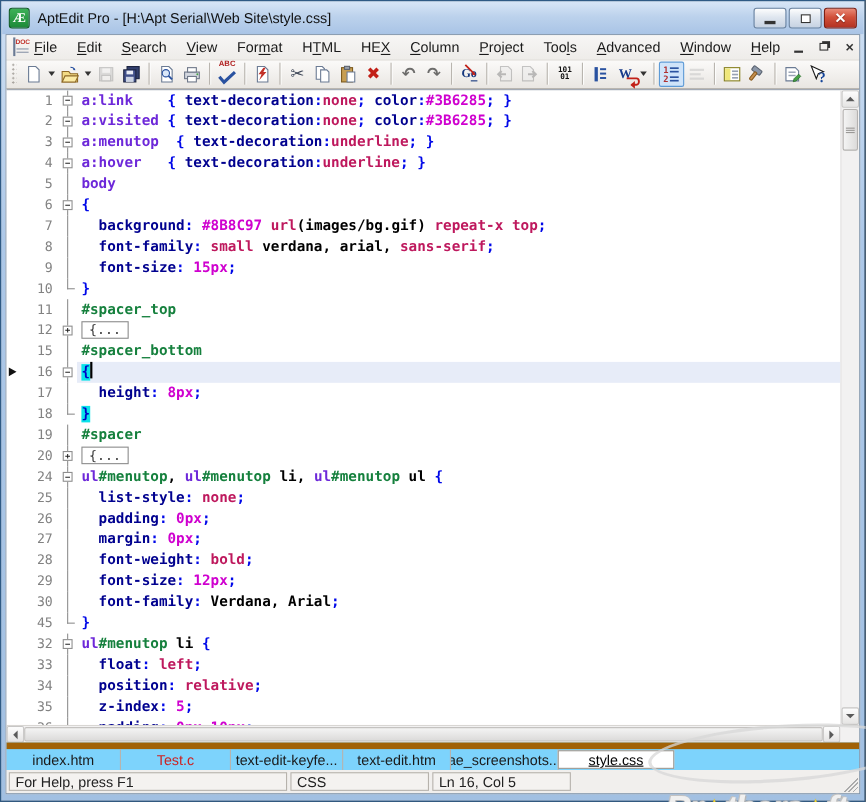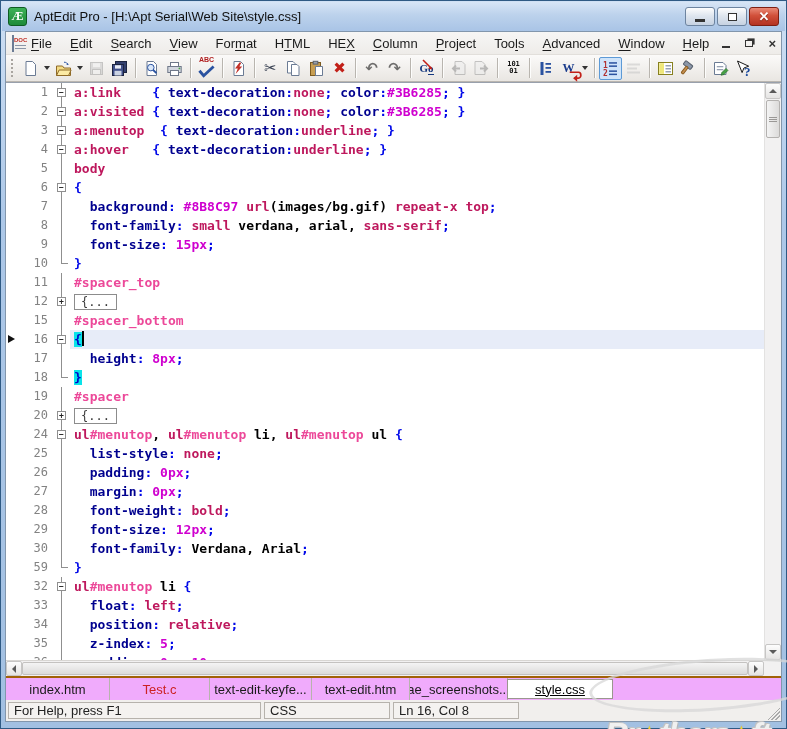--- a/index.html
+++ b/index.html
@@ -68,41 +68,41 @@
   .cell-ln{flex:0 0 36px;text-align:right;padding-right:6px;color:#828282;
            font:12px/19px "DejaVu Sans Mono",monospace;}
   .cell-f{flex:0 0 16px;position:relative;}
   .cell-f.fl::before,.cell-f.fm::before,.cell-f.fp::before{content:"";position:absolute;left:7px;top:0;bottom:0;width:1px;background:#8f8f8f;}
   .cell-f.fe::before{content:"";position:absolute;left:7px;top:0;height:10px;width:1px;background:#8f8f8f;}
   .cell-f.fe::after{content:"";position:absolute;left:7px;top:9px;width:7px;height:1px;background:#8f8f8f;}
   .fbox{position:absolute;left:3px;top:5px;width:9px;height:9px;background:#fff;border:1px solid #8f8f8f;
         font:bold 8px/7px "DejaVu Sans Mono",monospace;text-align:center;color:#222;z-index:2;}
   .cell-c{flex:1;white-space:pre;color:#000;padding-left:4px;}
   .row.cur .cell-c{background:#e7ecf8;}
-  .tk-sel{color:#be185d;} .tk-pun{color:#0008e8;} .tk-prop{color:#00018f;}
-  .tk-val{color:#be185d;} .tk-num{color:#cf00cf;} .tk-id{color:#ec4899;} .tk-plain{color:#000;}
+  .tk-sel{color:#6d28d9;} .tk-pun{color:#0008e8;} .tk-prop{color:#00018f;}
+  .tk-val{color:#be185d;} .tk-num{color:#cf00cf;} .tk-id{color:#15803d;} .tk-plain{color:#000;}
   .tk-bhl{background:#09e3e9;color:#0000c8;}
   .caret{display:inline-block;width:2px;height:15px;background:#000;vertical-align:-2px;}
   .collapsed{display:inline-block;border:1px solid #8c8c8c;color:#3a3a3a;background:#fff;
              font:12px/14px "DejaVu Sans Mono",monospace;padding:0 6px;margin-top:1px;}
   
   .vscroll{flex:0 0 17px;background:#f2f1f1;border-left:1px solid #e3e2e1;display:flex;flex-direction:column;}
   .sbtn{height:16px;background:linear-gradient(#fdfdfd,#e5e4e3);border:1px solid #c7c6c5;border-radius:2px;
         display:flex;align-items:center;justify-content:center;}
   .arr{width:0;height:0;border-left:4px solid transparent;border-right:4px solid transparent;border-bottom:4px solid #5a5a5a;}
   .arr.dn{transform:rotate(180deg);} .arr.lt{transform:rotate(-90deg);} .arr.rt{transform:rotate(90deg);}
   .vthumb{height:38px;margin:1px 1px;background:linear-gradient(90deg,#f4f4f4,#dcdbda);border:1px solid #b3b1af;border-radius:2px;
           display:flex;flex-direction:column;justify-content:center;gap:1px;align-items:center;}
   .vthumb s{display:block;width:8px;height:1px;background:#9a9896;}
   .vtrack{flex:1;}
   .hscroll{flex:0 0 16px;background:#f2f1f1;display:flex;border-top:1px solid #d8d6d3;}
   .hscroll .sbtn{width:16px;height:100%;}
   .hthumb{flex:1;margin:1px 0;background:linear-gradient(#f4f4f4,#dcdbda);border:1px solid #c4c2c0;border-radius:2px;}
   
-  .tabs{flex:0 0 24px;background:#f0abfc;border-top:2px solid #a16207;display:flex;align-items:stretch;
+  .tabs{flex:0 0 24px;background:#7dd3fc;border-top:6px solid #a16207;display:flex;align-items:stretch;
         font-size:13px;color:#1a1a1a;}
   .tab{display:flex;align-items:center;justify-content:center;border-right:1px solid #b7b3ad;padding:0 4px;white-space:nowrap;overflow:hidden;}
   .tab.red{color:#cc2222;}
   .tab.active{background:#fff;border:1px solid #9a968f;margin:1px 0 1px -1px;color:#000;}
   
   .statusbar{flex:0 0 21px;background:#f1efed;display:flex;align-items:center;gap:3px;padding:1px 2px;
              font-size:13px;color:#222;position:relative;}
   .spanel{height:17px;border:1px solid #b6b2ac;background:#f4f2f0;padding:0 5px;line-height:16px;
           white-space:nowrap;overflow:hidden;}
   .grip2{position:absolute;right:1px;bottom:1px;width:13px;height:13px;
@@ -532,21 +532,21 @@
                 <div class="cell-c"><span class="tk tk-plain">  </span><span class="tk tk-prop">font-size</span><span class="tk tk-pun">: </span><span class="tk tk-num">12px</span><span class="tk tk-pun">;</span></div>
               </div>
               <div class="row">
                 <div class="cell-m"></div>
                 <div class="cell-ln">30</div>
                 <div class="cell-f fl"></div>
                 <div class="cell-c"><span class="tk tk-plain">  </span><span class="tk tk-prop">font-family</span><span class="tk tk-pun">: </span><span class="tk tk-plain">Verdana, Arial</span><span class="tk tk-pun">;</span></div>
               </div>
               <div class="row">
                 <div class="cell-m"></div>
-                <div class="cell-ln">59</div>
+                <div class="cell-ln">45</div>
                 <div class="cell-f fe"></div>
                 <div class="cell-c"><span class="tk tk-pun">}</span></div>
               </div>
               <div class="row">
                 <div class="cell-m"></div>
                 <div class="cell-ln">32</div>
                 <div class="cell-f fm">
                   <span class="fbox">−</span>
                 </div>
                 <div class="cell-c"><span class="tk tk-sel">ul</span><span class="tk tk-id">#menutop</span><span class="tk tk-plain"> li </span><span class="tk tk-pun">{</span></div>
@@ -609,21 +609,21 @@
           <div class="tab red" style="width: 100px;">Test.c</div>
           <div class="tab" style="width: 102px;">text-edit-keyfe...</div>
           <div class="tab" style="width: 98px;">text-edit.htm</div>
           <div class="tab" style="width: 98px;">ae_screenshots...</div>
           <div class="tab active" style="width: 106px; text-decoration: underline;">style.css</div>
         </div>
 
       <div class="statusbar">
         <div class="spanel" style="width:253px;">For Help, press F1</div>
         <div class="spanel" style="width:126px;">CSS</div>
-        <div class="spanel" style="width:126px;">Ln 16, Col 8</div>
+        <div class="spanel" style="width:126px;">Ln 16, Col 5</div>
         <div class="grip2"></div>
       </div>
 
     </div>
 
     <div class="wm">
       <div class="ell"></div>
       <div class="txt" id="wm-text">Br<b>★</b>thers<b>★</b>ft</div>
     </div>
   </div>

